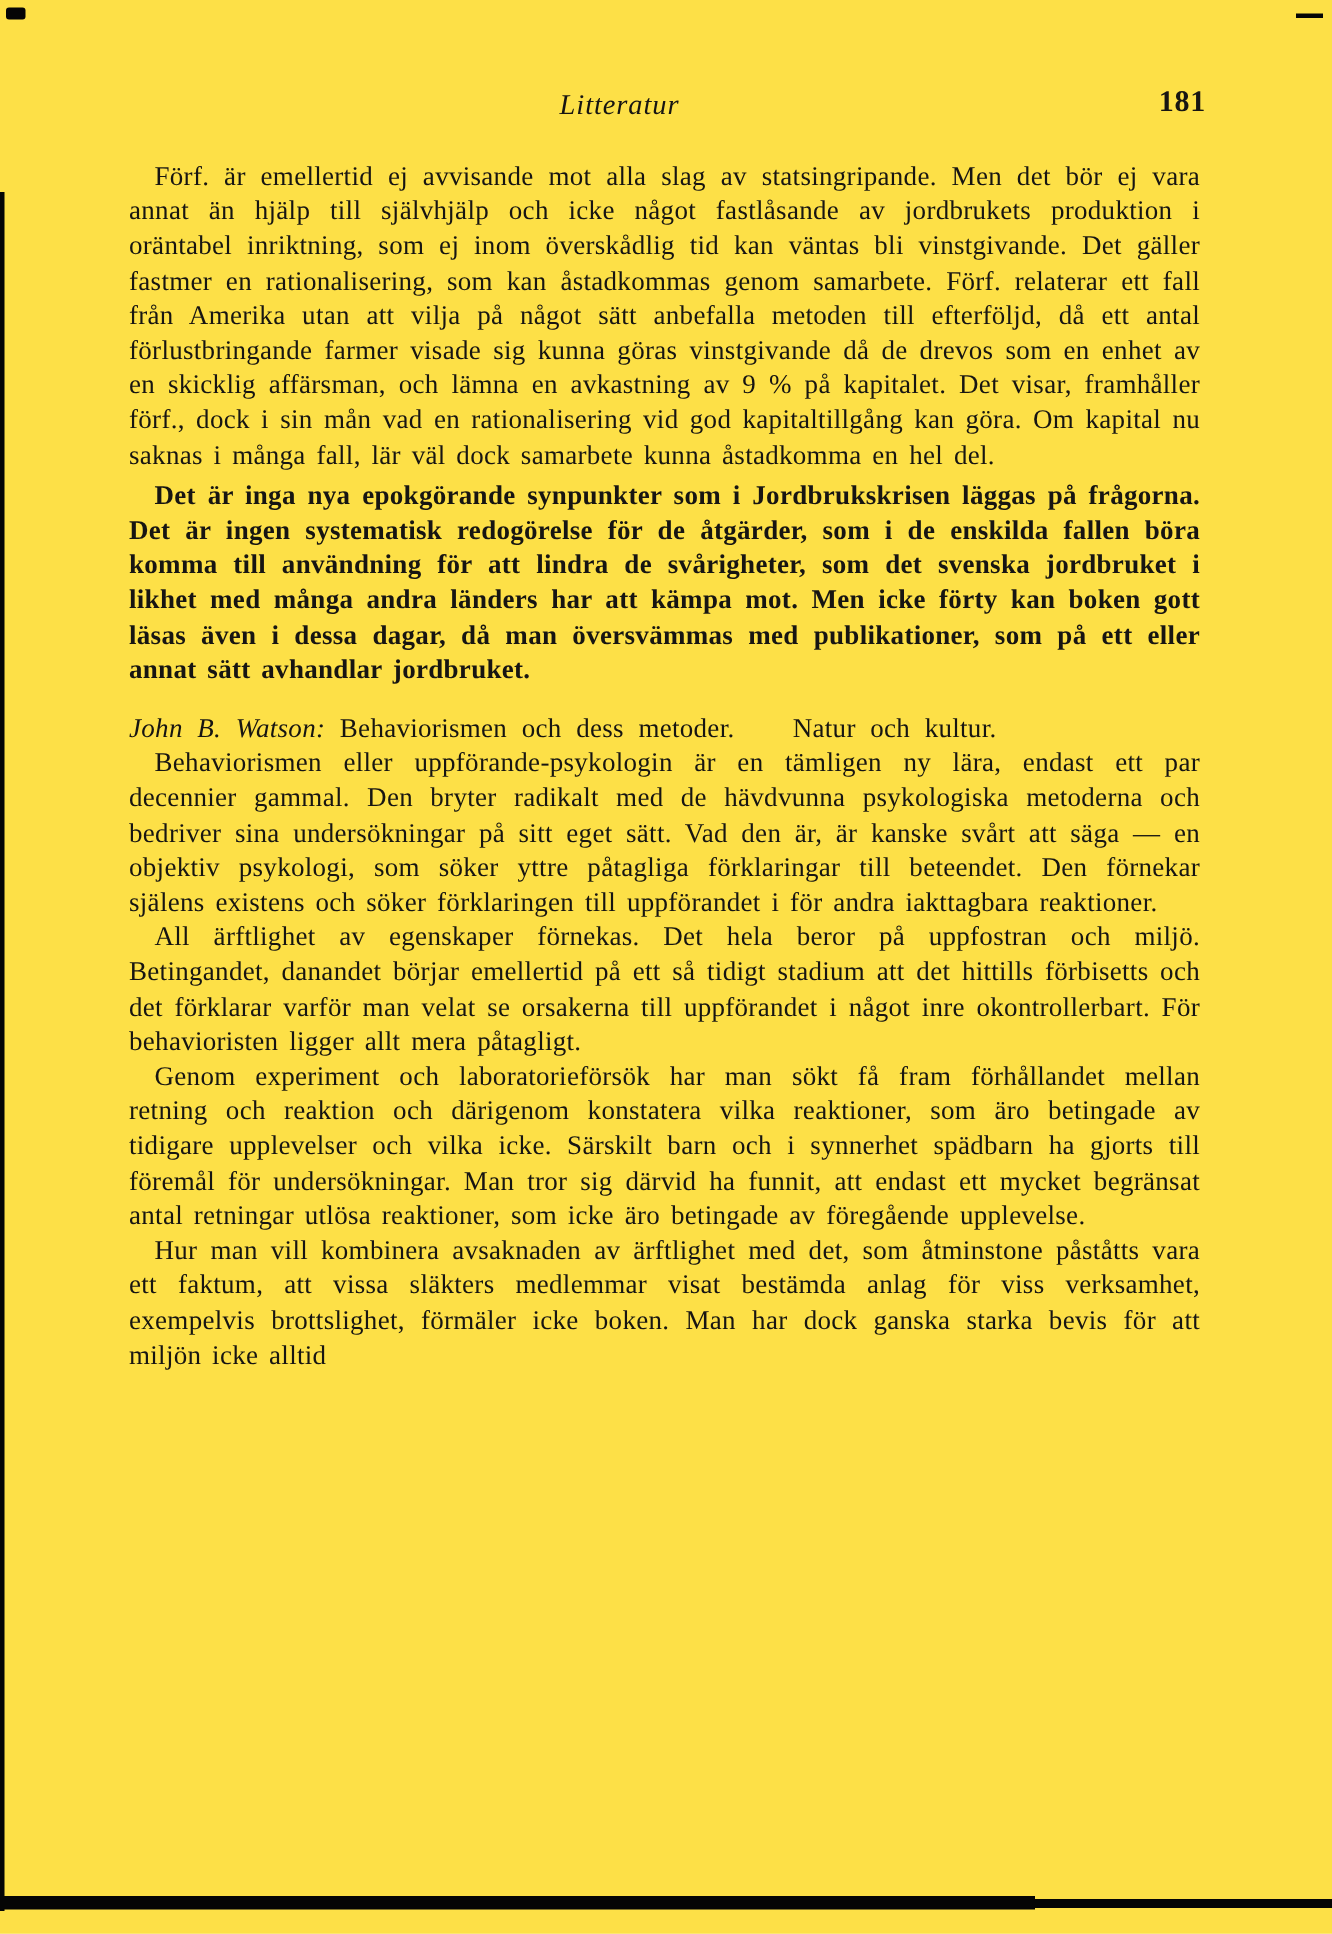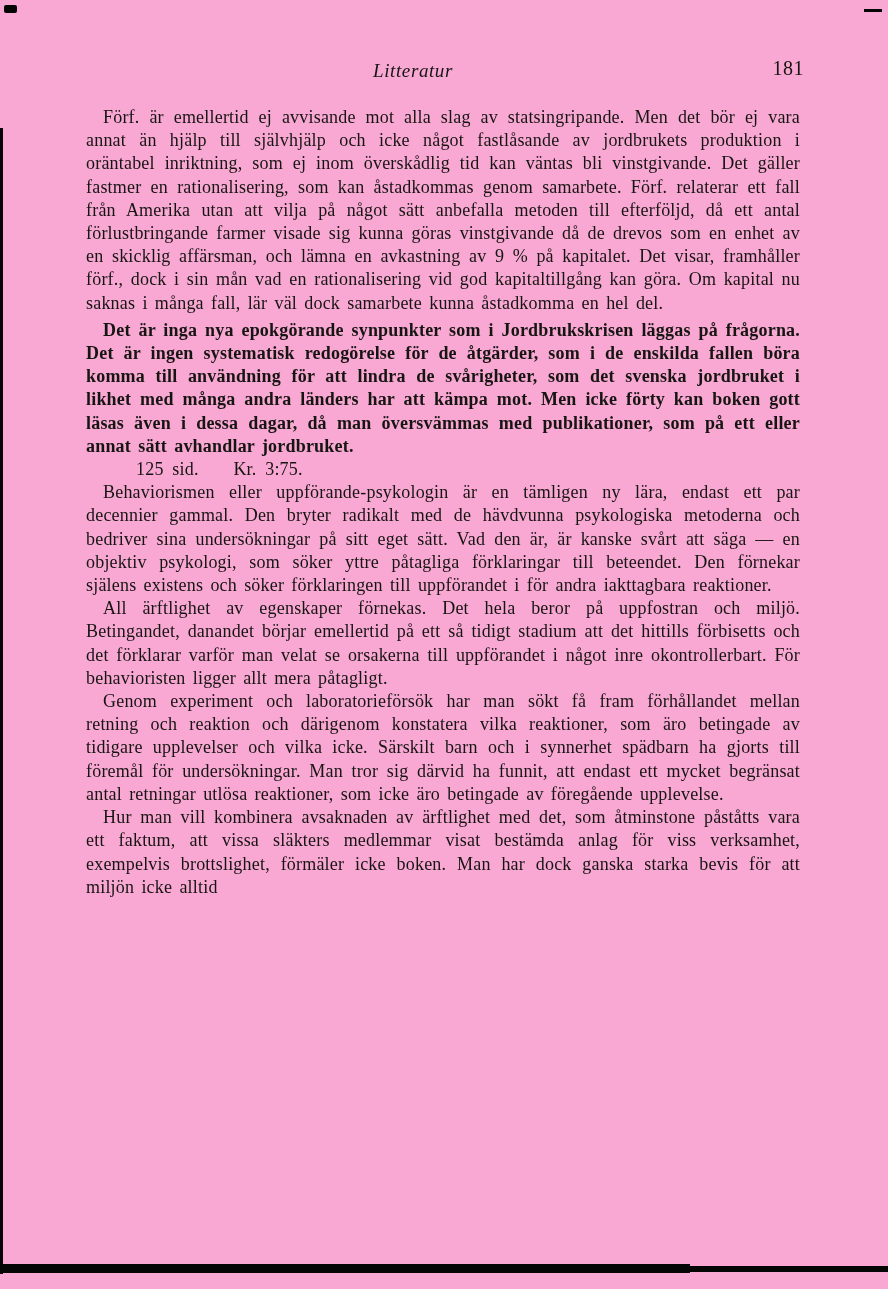--- a/index.html
+++ b/index.html
@@ -6,21 +6,21 @@
   html, body { width: 888px; }
   body {
     background: #fcfcf9;
     font-family: "Liberation Serif", serif;
     color: #171512;
   }
   .page {
     position: relative;
     width: 888px;
     height: 1289px;
-    background: #f9a8d4;
+    background: #fde047;
     overflow: hidden;
   }
   .content {
     padding: 60px 88px 0 86px;
   }
   .header {
     position: relative;
     height: 28px;
     margin-bottom: 18px;
   }
@@ -32,20 +32,21 @@
     font-style: italic;
     font-size: 19px;
     letter-spacing: 0.6px;
   }
   .page-num {
     position: absolute;
     right: -4px;
     top: -3px;
     font-size: 20px;
     letter-spacing: 0.5px;
+    font-weight: bold;
   }
   p.para {
     text-align: justify;
     font-size: 18px;
     line-height: 23.2px;
     text-indent: 17px;
     word-spacing: 2.5px;
     letter-spacing: 0.2px;
   }
   p.first {
@@ -101,22 +102,22 @@
     <div class="header">
       <span class="running-title">Litteratur</span>
       <span class="page-num">181</span>
     </div>
 
 
     <p class="para">Förf. är emellertid ej avvisande mot alla slag av statsingripande. Men det bör ej vara annat än hjälp till självhjälp och icke något fastlåsande av jordbrukets produktion i oräntabel inriktning, som ej inom överskådlig tid kan väntas bli vinstgivande. Det gäller fastmer en rationalisering, som kan åstadkommas genom samarbete. Förf. relaterar ett fall från Amerika utan att vilja på något sätt anbefalla metoden till efterföljd, då ett antal förlustbringande farmer visade sig kunna göras vinstgivande då de drevos som en enhet av en skicklig affärsman, och lämna en avkastning av 9 % på kapitalet. Det visar, framhåller förf., dock i sin mån vad en rationalisering vid god kapitaltillgång kan göra. Om kapital nu saknas i många fall, lär väl dock samarbete kunna åstadkomma en hel del.</p>
 
     <p class="para gap-small">Det är inga nya epokgörande synpunkter som i Jordbrukskrisen läggas på frågorna. Det är ingen systematisk redogörelse för de åtgärder, som i de enskilda fallen böra komma till användning för att lindra de svårigheter, som det svenska jordbruket i likhet med många andra länders har att kämpa mot. Men icke förty kan boken gott läsas även i dessa dagar, då man översvämmas med publikationer, som på ett eller annat sätt avhandlar jordbruket.</p>
 
+    <p class="review-heading"><span class="review-author">John B. Watson:</span><span> Behaviorismen och dess metoder.    Natur och kultur.</span></p>
 
-    <p class="review-details">125 sid.    Kr. 3:75.</p>
 
     <p class="para">Behaviorismen eller uppförande-psykologin är en tämligen ny lära, endast ett par decennier gammal. Den bryter radikalt med de hävdvunna psykologiska metoderna och bedriver sina undersökningar på sitt eget sätt. Vad den är, är kanske svårt att säga — en objektiv psykologi, som söker yttre påtagliga förklaringar till beteendet. Den förnekar själens existens och söker förklaringen till uppförandet i för andra iakttagbara reaktioner.</p>
 
     <p class="para">All ärftlighet av egenskaper förnekas. Det hela beror på uppfostran och miljö. Betingandet, danandet börjar emellertid på ett så tidigt stadium att det hittills förbisetts och det förklarar varför man velat se orsakerna till uppförandet i något inre okontrollerbart. För behavioristen ligger allt mera påtagligt.</p>
 
     <p class="para">Genom experiment och laboratorieförsök har man sökt få fram förhållandet mellan retning och reaktion och därigenom konstatera vilka reaktioner, som äro betingade av tidigare upplevelser och vilka icke. Särskilt barn och i synnerhet spädbarn ha gjorts till föremål för undersökningar. Man tror sig därvid ha funnit, att endast ett mycket begränsat antal retningar utlösa reaktioner, som icke äro betingade av föregående upplevelse.</p>
 
     <p class="para">Hur man vill kombinera avsaknaden av ärftlighet med det, som åtminstone påståtts vara ett faktum, att vissa släkters medlemmar visat bestämda anlag för viss verksamhet, exempelvis brottslighet, förmäler icke boken. Man har dock ganska starka bevis för att miljön icke alltid</p>
 
   </div>

